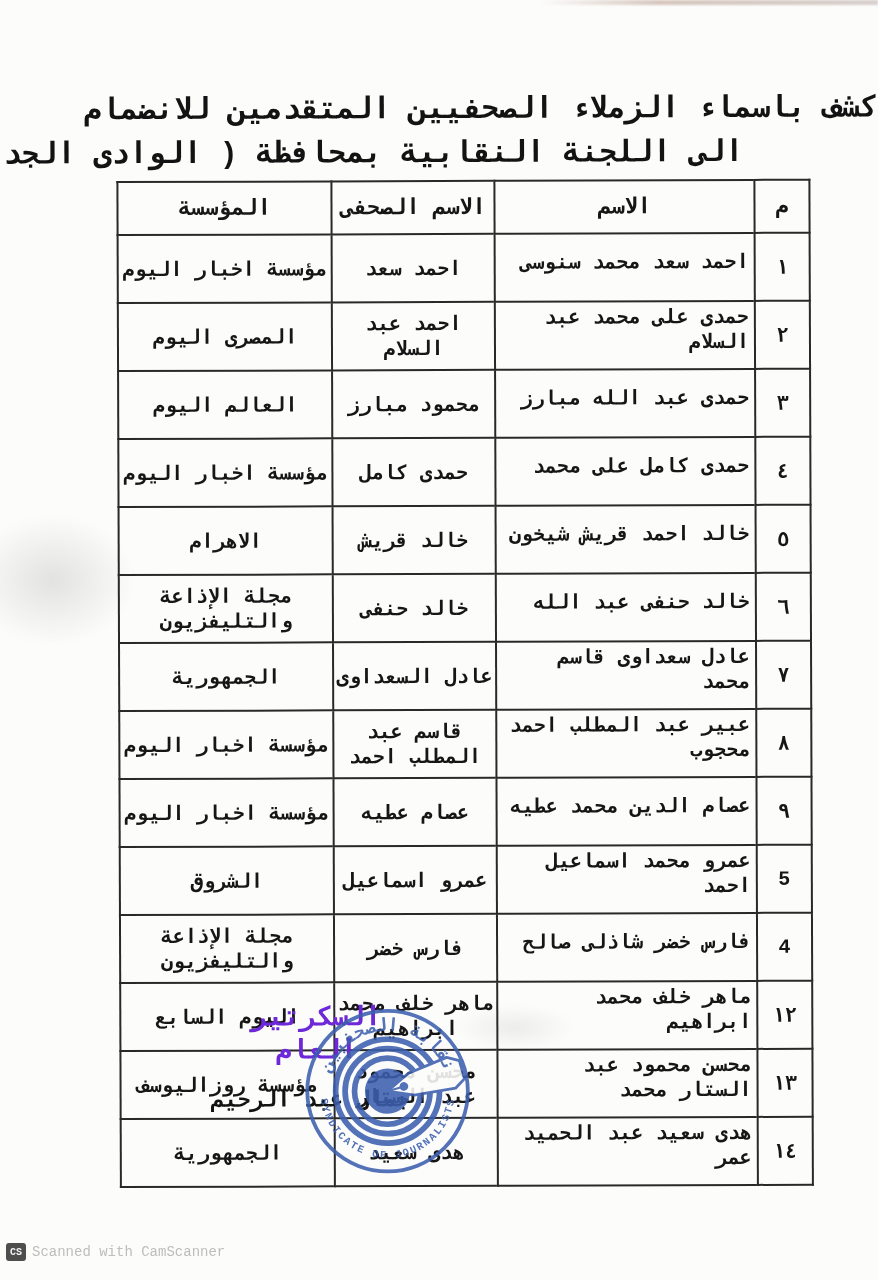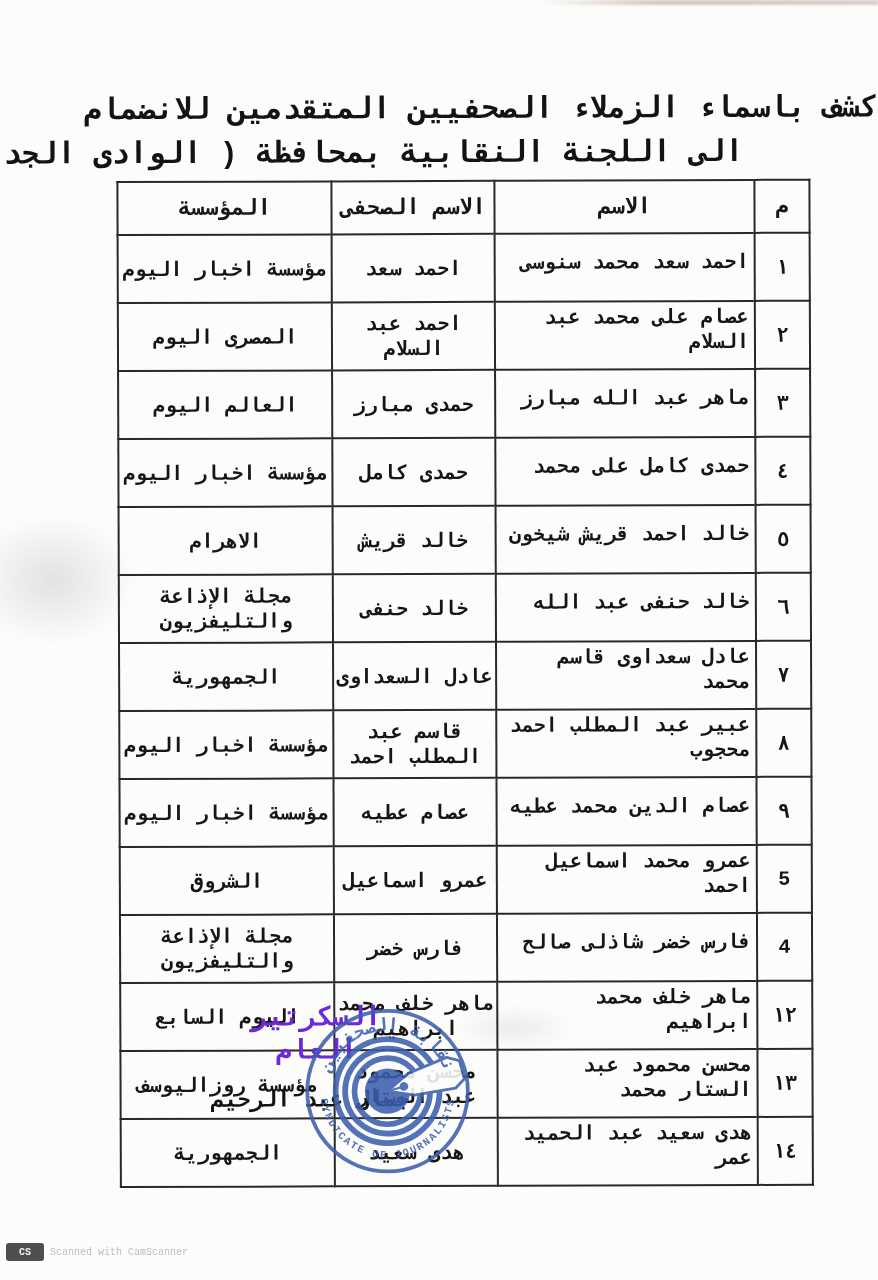--- a/index.html
+++ b/index.html
@@ -60,24 +60,24 @@
   .sig-name{position:absolute;top:1086px;left:148px;width:260px;direction:rtl;
     text-align:right;font-weight:bold;font-size:22px;color:#131313;}
 
   
   .stamp{position:absolute;left:299px;top:1006px;width:174px;height:170px;opacity:0.88;}
 
   
   .watermark{position:absolute;left:6px;top:1243px;display:flex;align-items:center;gap:6px;}
   .cs-badge{
     display:inline-flex;align-items:center;justify-content:center;
-    width:38px;height:18px;border-radius:3px;background:#4e4e4e;
+    width:20px;height:18px;border-radius:3px;background:#4e4e4e;
     color:#f3f3f3;font-size:10px;font-weight:bold;letter-spacing:0;
   }
-  .cs-text{color:#bdbdbd;font-size:10px;}
+  .cs-text{color:#bdbdbd;font-size:14px;}
 </style>
 </head>
 <body>
 
 <div class="page">
   <div class="edge-top"></div>
   <div class="smudge-left"></div>
   <div class="smudge-right"></div>
 
   <div class="content">
@@ -102,28 +102,28 @@
       </thead>
       <tbody>
           <tr>
         <td class="c-serial">١</td>
         <td class="c-name">احمد سعد محمد سنوسى</td>
         <td class="c-press">احمد سعد</td>
         <td class="c-inst">مؤسسة اخبار اليوم</td>
       </tr>
           <tr>
         <td class="c-serial">٢</td>
-        <td class="c-name">عصام على محمد عبد السلام</td>
+        <td class="c-name">حمدى على محمد عبد السلام</td>
         <td class="c-press">احمد عبد السلام</td>
         <td class="c-inst">المصرى اليوم</td>
       </tr>
           <tr>
         <td class="c-serial">٣</td>
-        <td class="c-name">ماهر عبد الله مبارز</td>
-        <td class="c-press">حمدى مبارز</td>
+        <td class="c-name">حمدى عبد الله مبارز</td>
+        <td class="c-press">محمود مبارز</td>
         <td class="c-inst">العالم اليوم</td>
       </tr>
           <tr>
         <td class="c-serial">٤</td>
         <td class="c-name">حمدى كامل على محمد</td>
         <td class="c-press">حمدى كامل</td>
         <td class="c-inst">مؤسسة اخبار اليوم</td>
       </tr>
           <tr>
         <td class="c-serial">٥</td>

